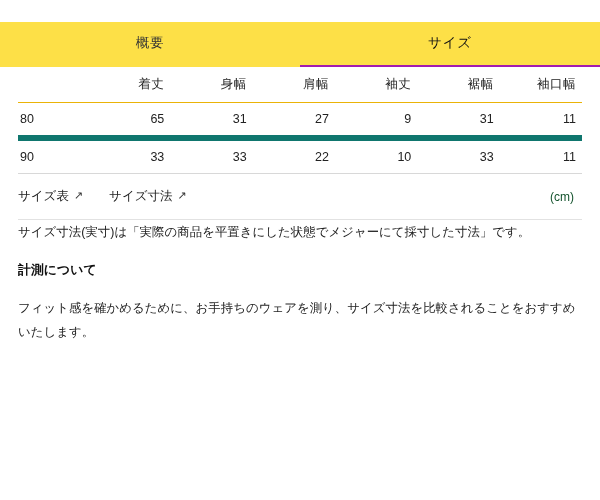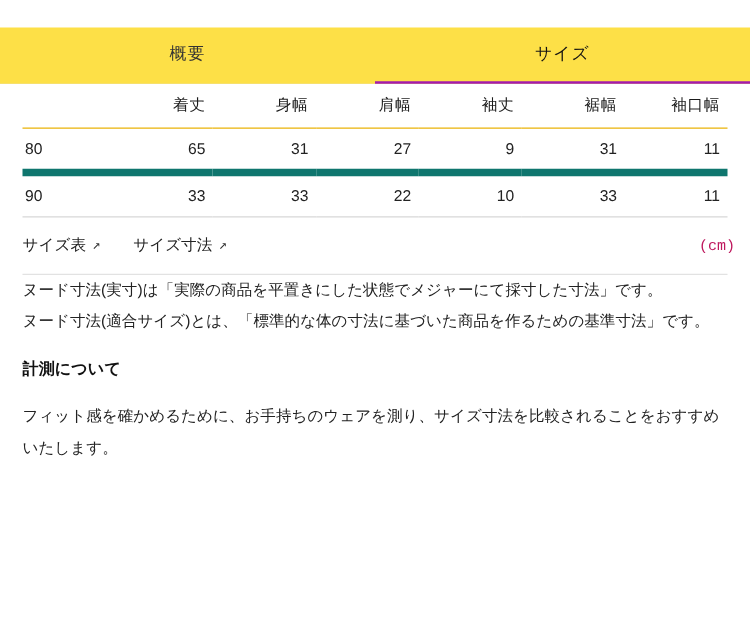--- a/index.html
+++ b/index.html
@@ -76,45 +76,44 @@
     padding-left: 2px;
     width: 62px;
   }
   table.size-table tbody tr:last-child td {
     border-bottom: 1px solid #d8d8d8;
   }
   
   .links-row {
     display: flex;
     align-items: center;
-    padding: 14px 12px 6px 18px;
+    padding: 14px 26px 6px 18px;
     box-sizing: border-box;
     font-size: 12.5px;
     color: #222222;
-    font-family: Liberation Mono, monospace;
   }
   .link-item {
     display: inline-flex;
     align-items: baseline;
     margin-right: 26px;
     cursor: pointer;
     color: #222222;
     text-decoration: none;
   }
   .arrow-icon {
     display: inline-block;
     margin-left: 5px;
     font-size: 11px;
     transform: translateY(-1px);
     color: #333333;
   }
   .unit {
     margin-left: auto;
     font-size: 12px;
-    color: #be185d;
+    color: #14532d;
   }
   
   .divider {
     height: 1px;
     background: #e2e2e2;
     margin: 8px 18px 0 18px;
   }
   
   .content {
     padding: 0 18px;
@@ -194,22 +193,21 @@
       <span>サイズ寸法</span>
       <span class="arrow-icon">↗</span>
     </a>
     <span class="unit">(cm)</span>
   </div>
 
   <div class="divider"></div>
 
   <div class="content">
 
-    <p class="para">ヌード寸法(実寸)は「実際の商品を平置きにした状態でメジャーにて採寸した寸法」です。</p>
-    <p class="para">ヌード寸法(適合サイズ)とは、「標準的な体の寸法に基づいた商品を作るための基準寸法」です。</p>
+    <p class="para">サイズ寸法(実寸)は「実際の商品を平置きにした状態でメジャーにて採寸した寸法」です。</p>
 
     <div class="section-heading">計測について</div>
     <div class="spacer-8"></div>
     <p class="para">フィット感を確かめるために、お手持ちのウェアを測り、サイズ寸法を比較されることをおすすめいたします。</p>
 
   </div>
 
 </div>
 
 </body></html>

